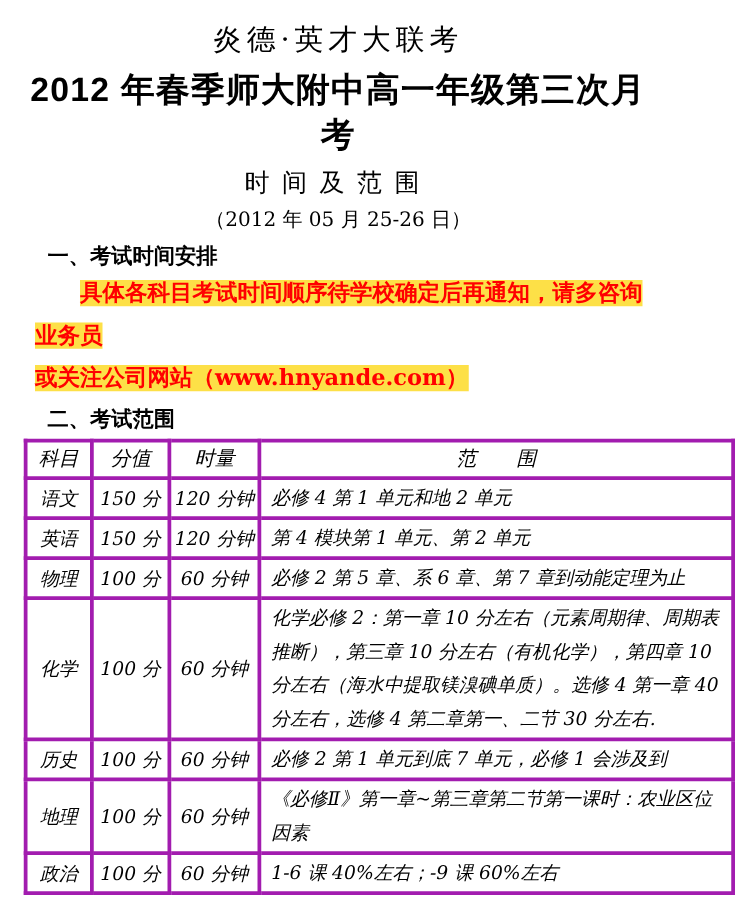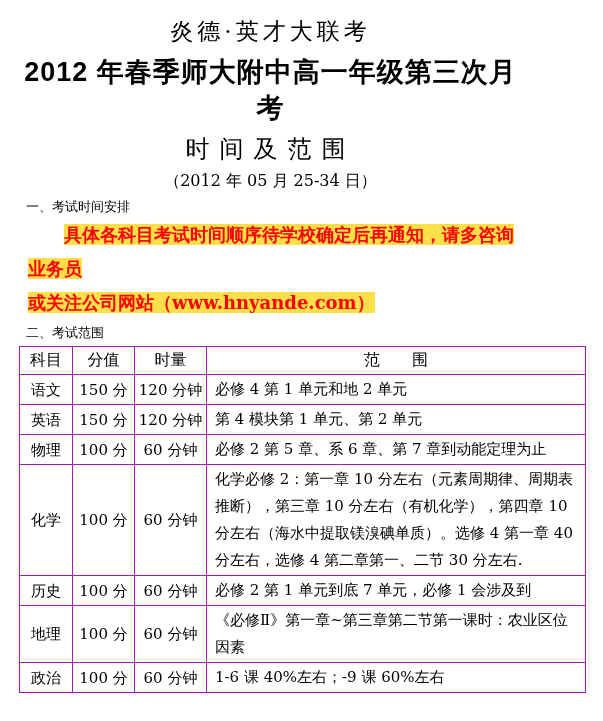--- a/index.html
+++ b/index.html
@@ -7,44 +7,44 @@
     width: 603px; height: 721px;
     font-family: "DejaVu Serif", serif;
     color: #000000;
     overflow: hidden;
   }
   .page { box-sizing: border-box; width: 539px; padding: 10px 17px 0 19px; }
 
   .t1 { text-align: center; font-size: 23px; letter-spacing: 4px; margin: 6px 0 0 0; }
   .t2 { text-align: center; font-size: 27px; font-weight: bold;
         font-family: "Liberation Sans", sans-serif; margin: 7px 0 0 0; letter-spacing: 1px; }
-  .t3 { text-align: center; font-size: 24px; letter-spacing: 10px; margin: 7px 0 0 0; }
+  .t3 { text-align: center; font-size: 20px; letter-spacing: 10px; margin: 7px 0 0 0; }
   .t4 { text-align: center; font-size: 16px; margin: 6px 0 6px 0; }
 
-  .sec-h { font-size: 13px; margin: 4px 0 2px 7px; }
+  .sec-h { font-size: 17px; margin: 4px 0 2px 19px; font-weight: bold; }
 
   .notice { font-size: 18px; line-height: 34px; margin: 2px 0 2px 9px; }
   .notice .hl { background: #fde047; color: #ff0000; font-weight: bold; }
   .notice .l1 { margin-left: 36px; }
 
   table.scope-table { border-collapse: collapse; table-layout: fixed; width: 566px; margin: 4px 0 0 0; }
-  .scope-table th, .scope-table td { border: 1px solid #a21caf; }
+  .scope-table th, .scope-table td { border: 3px solid #a21caf; font-style: italic; }
   .scope-table th { font-weight: normal; font-size: 16px; height: 27px; padding: 0 2px; text-align: center; }
   .scope-table td.c { text-align: center; font-size: 15px; line-height: 24px; padding: 2px 2px; }
   .scope-table td.scope { text-align: left; font-size: 15px; line-height: 27px; padding: 1px 8px; margin-left: 44px; }
 </style>
 </head>
 <body>
 
 <div class="page">
 
   <div class="t1">炎德·英才大联考</div>
   <div class="t2">2012 年春季师大附中高一年级第三次月考</div>
   <div class="t3">时间及范围</div>
-  <div class="t4">（2012 年 05 月 25-34 日）</div>
+  <div class="t4">（2012 年 05 月 25-26 日）</div>
 
   <div class="sec-h">一、考试时间安排</div>
 
   <p class="notice"><span class="hl l1">具体各科目考试时间顺序待学校确定后再通知，请多咨询业务员</span><br><span class="hl">或关注公司网站（www.hnyande.com）</span></p>
 
   <div class="sec-h">二、考试范围</div>
 
   <table class="scope-table">
     <colgroup>
       <col style="width:53px">

